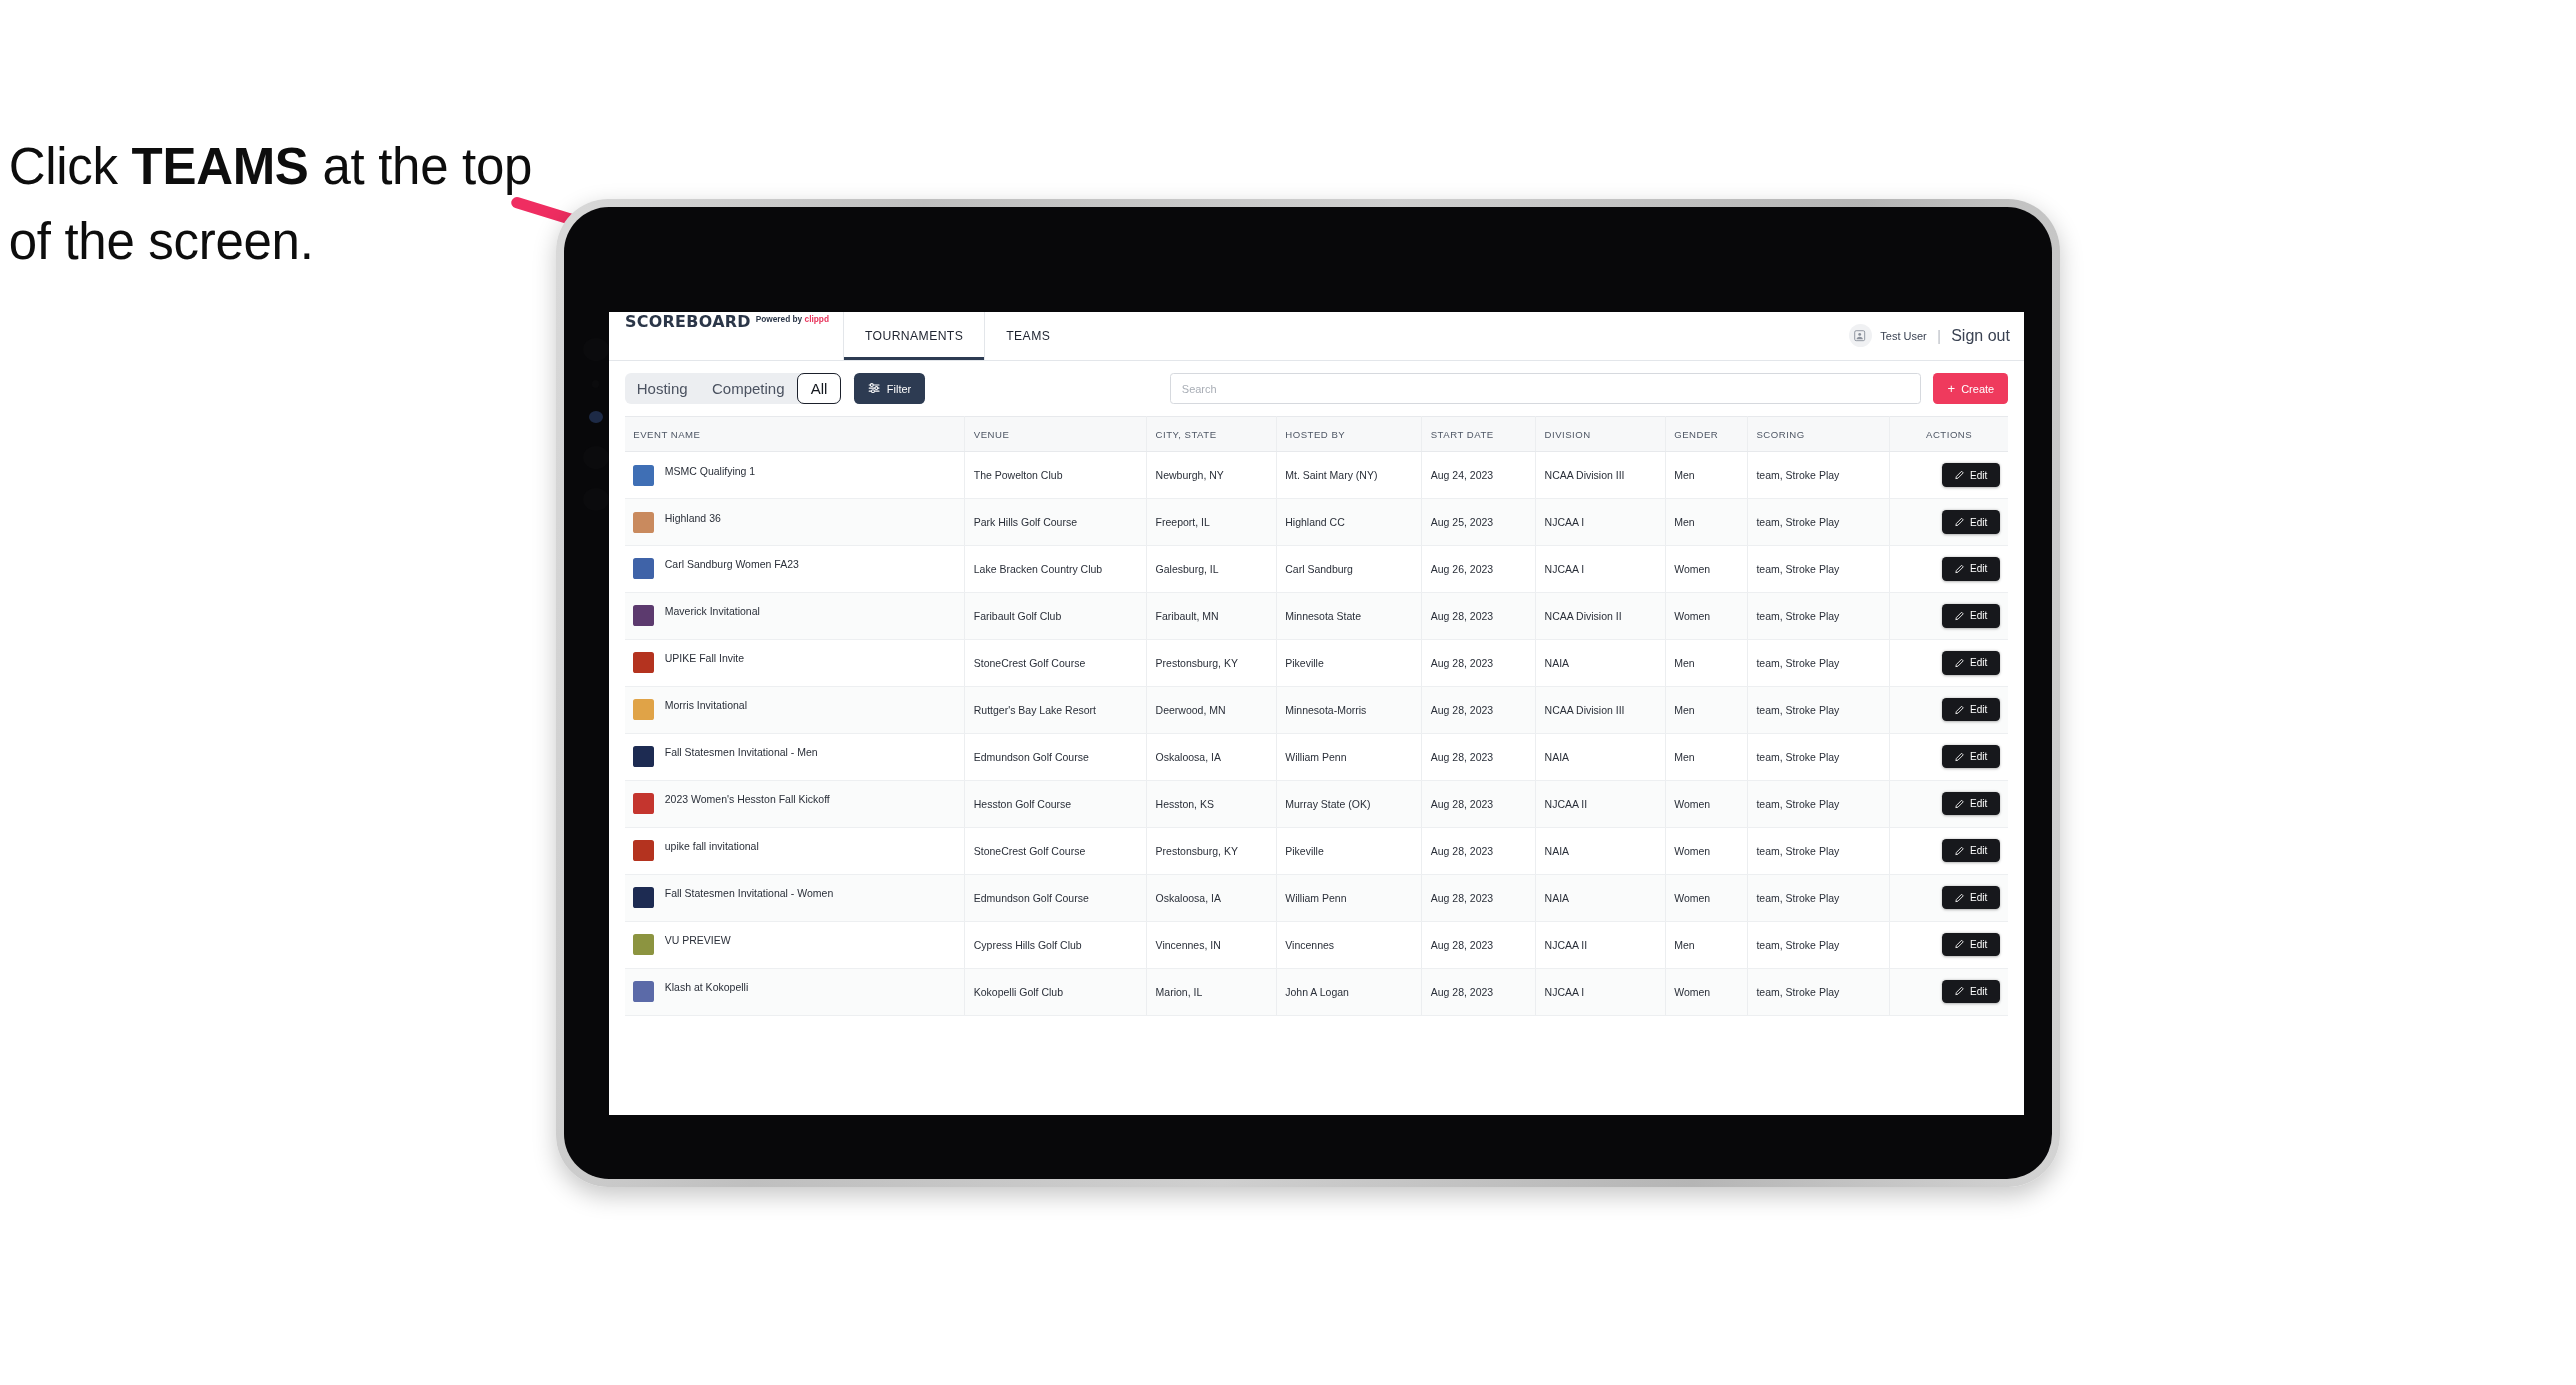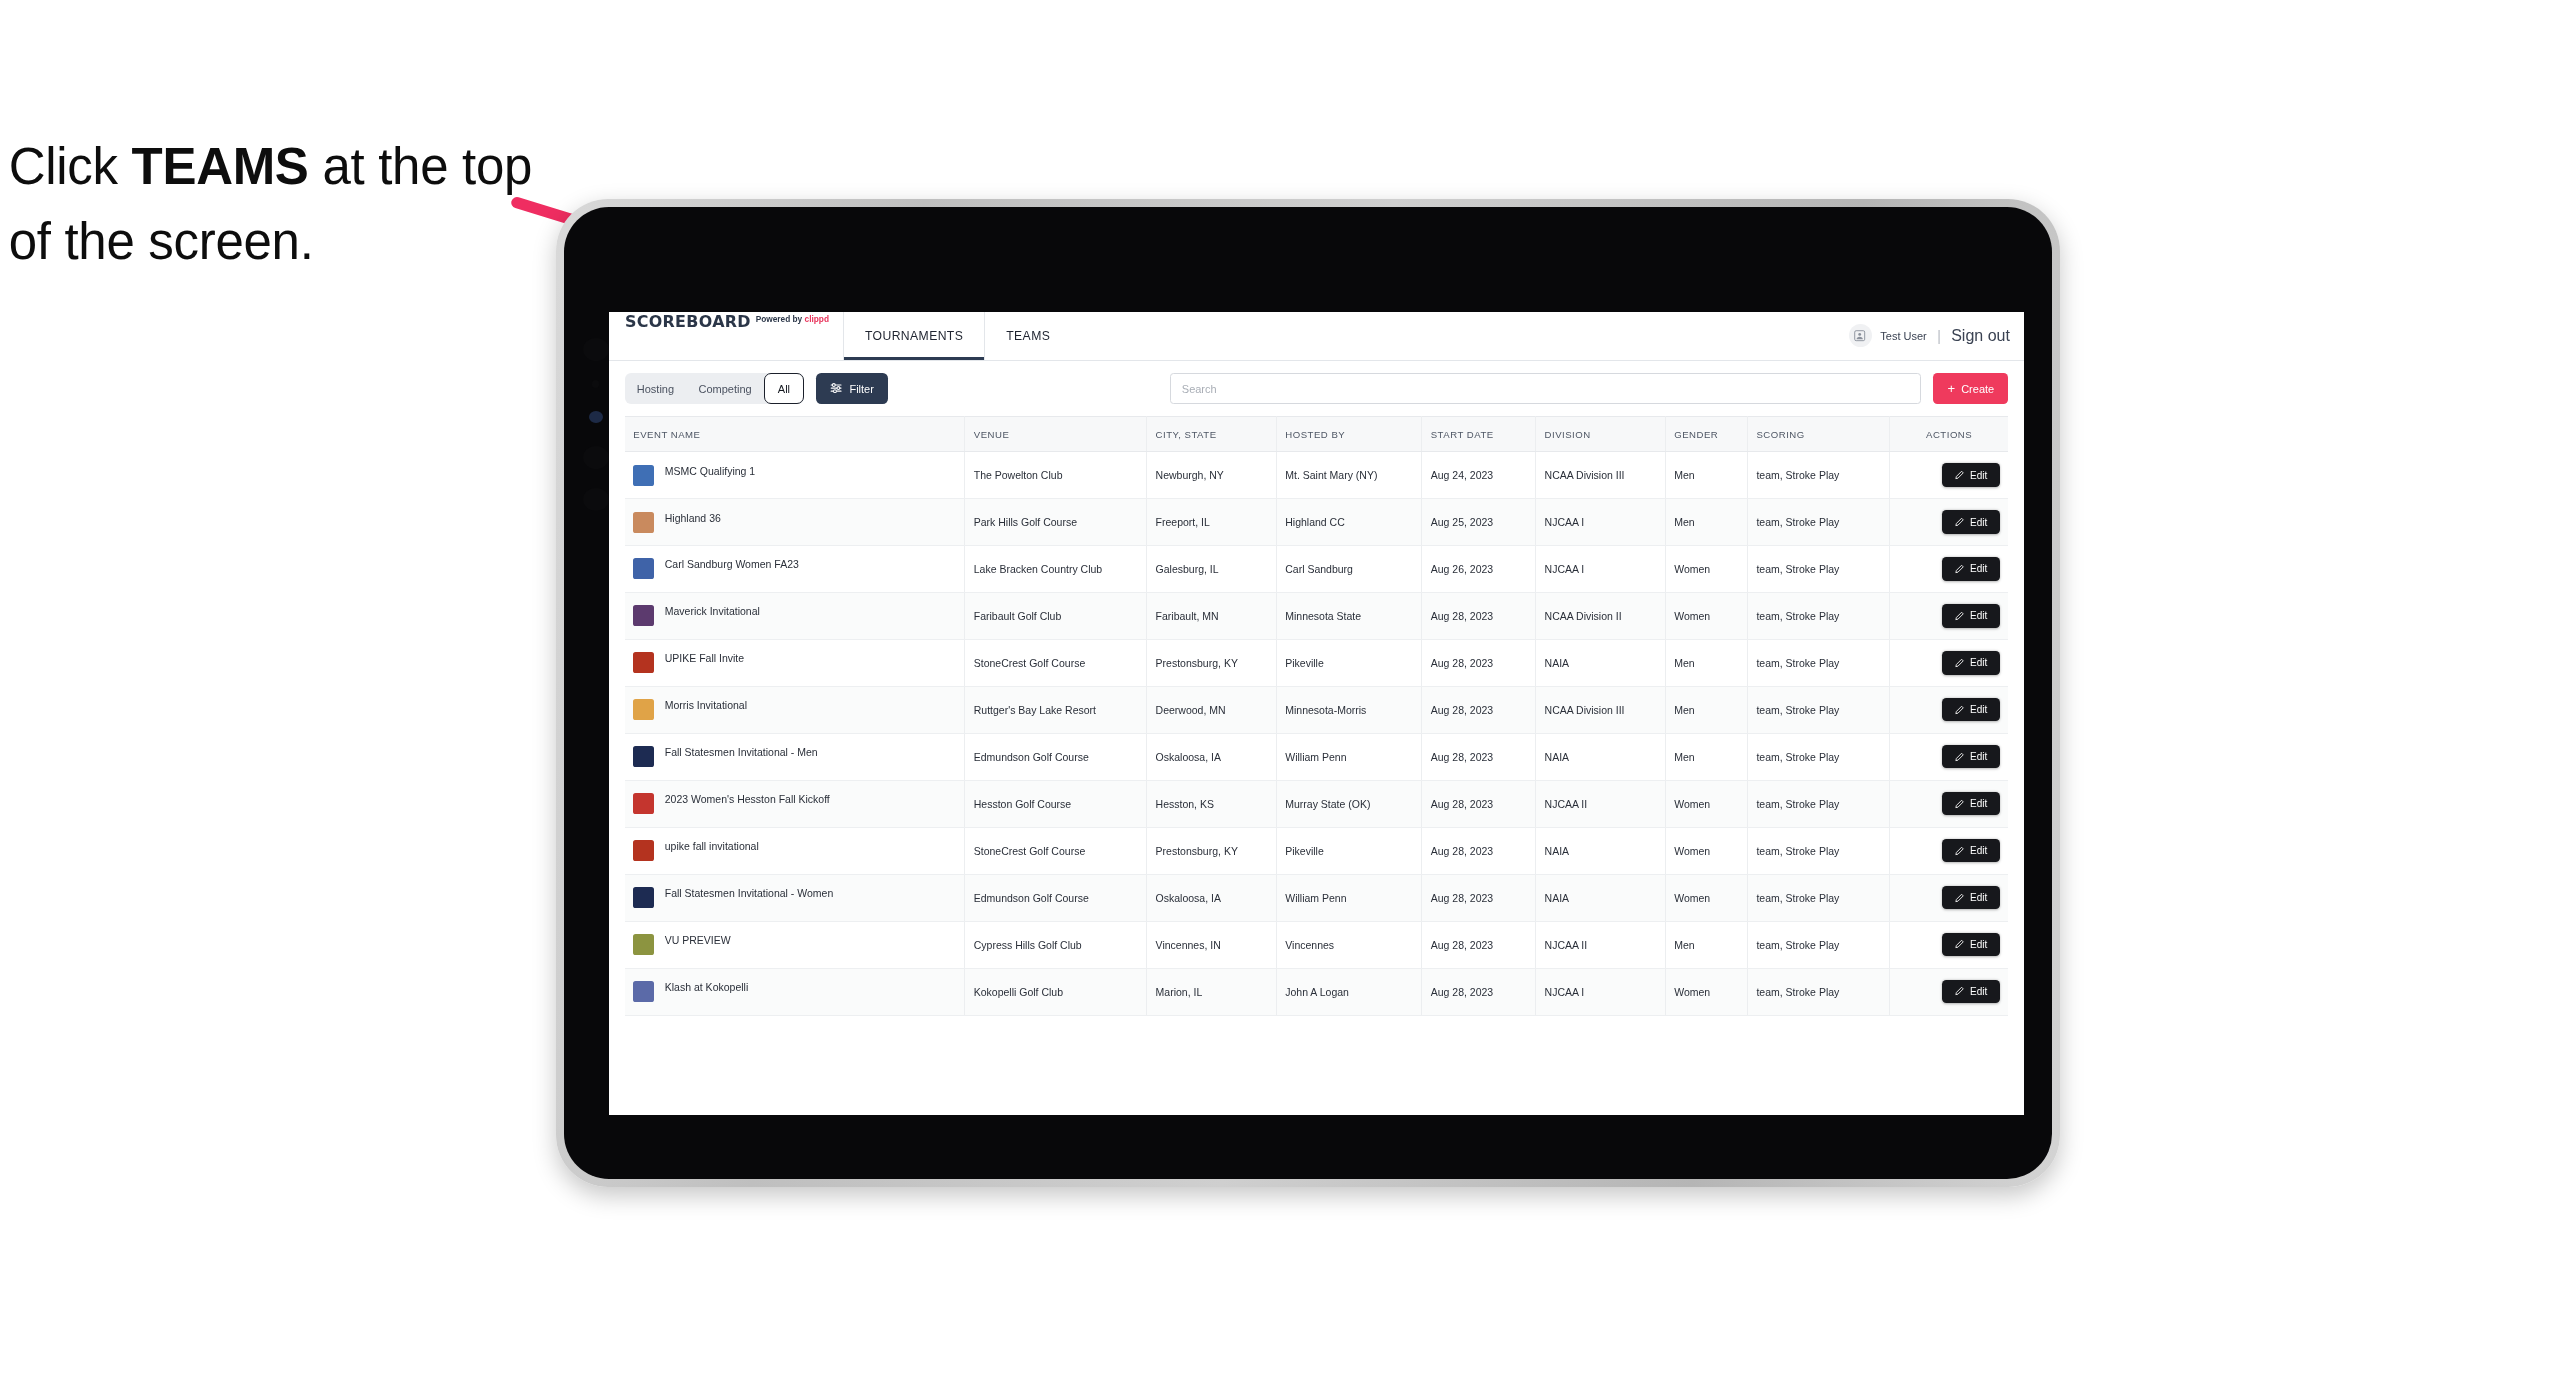--- a/index.html
+++ b/index.html
@@ -107,21 +107,21 @@
     background: #fff;
     gap: 12.2px;
   }
   .segment {
     display: flex; align-items: center;
     background: #eceef1; border-radius: 6.1px; padding: 0;
     height: 31px;
   }
   .seg-item {
     padding: 0 12.2px; height: 31px; display: flex; align-items: center;
-    font-size: 11px; color: #4b5260; cursor: pointer;
+    font-size: 15px; color: #4b5260; cursor: pointer;
   }
   .seg-item.sel {
     background: #fff; border: 1.4px solid #1b202b; border-radius: 7px;
     color: #14181f; font-weight: 500; height: 31px; padding: 0 13px;
   }
   .filter-btn {
     display: flex; align-items: center; gap: 7px;
     height: 31px; padding: 6px 14px;
     background: #2d3b52; color: #fff; border-radius: 5.2px;
     font-size: 11px; cursor: pointer;

